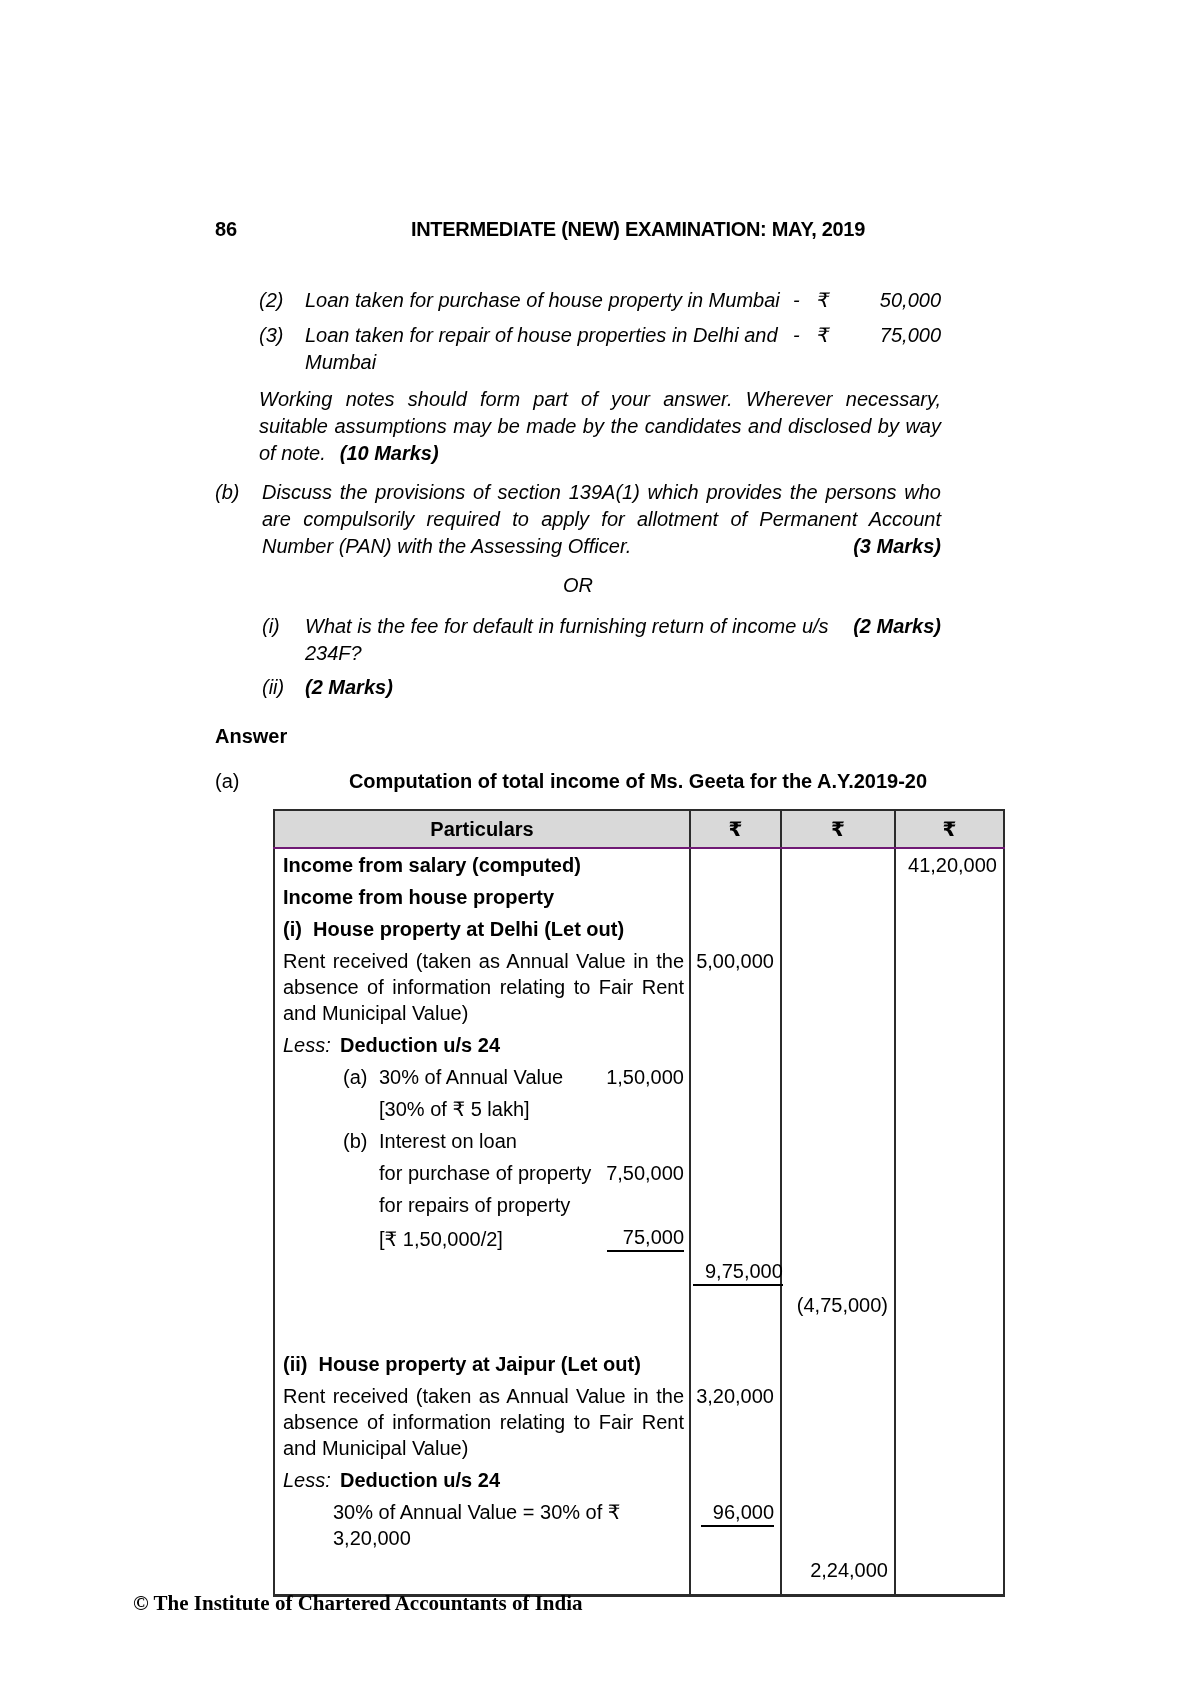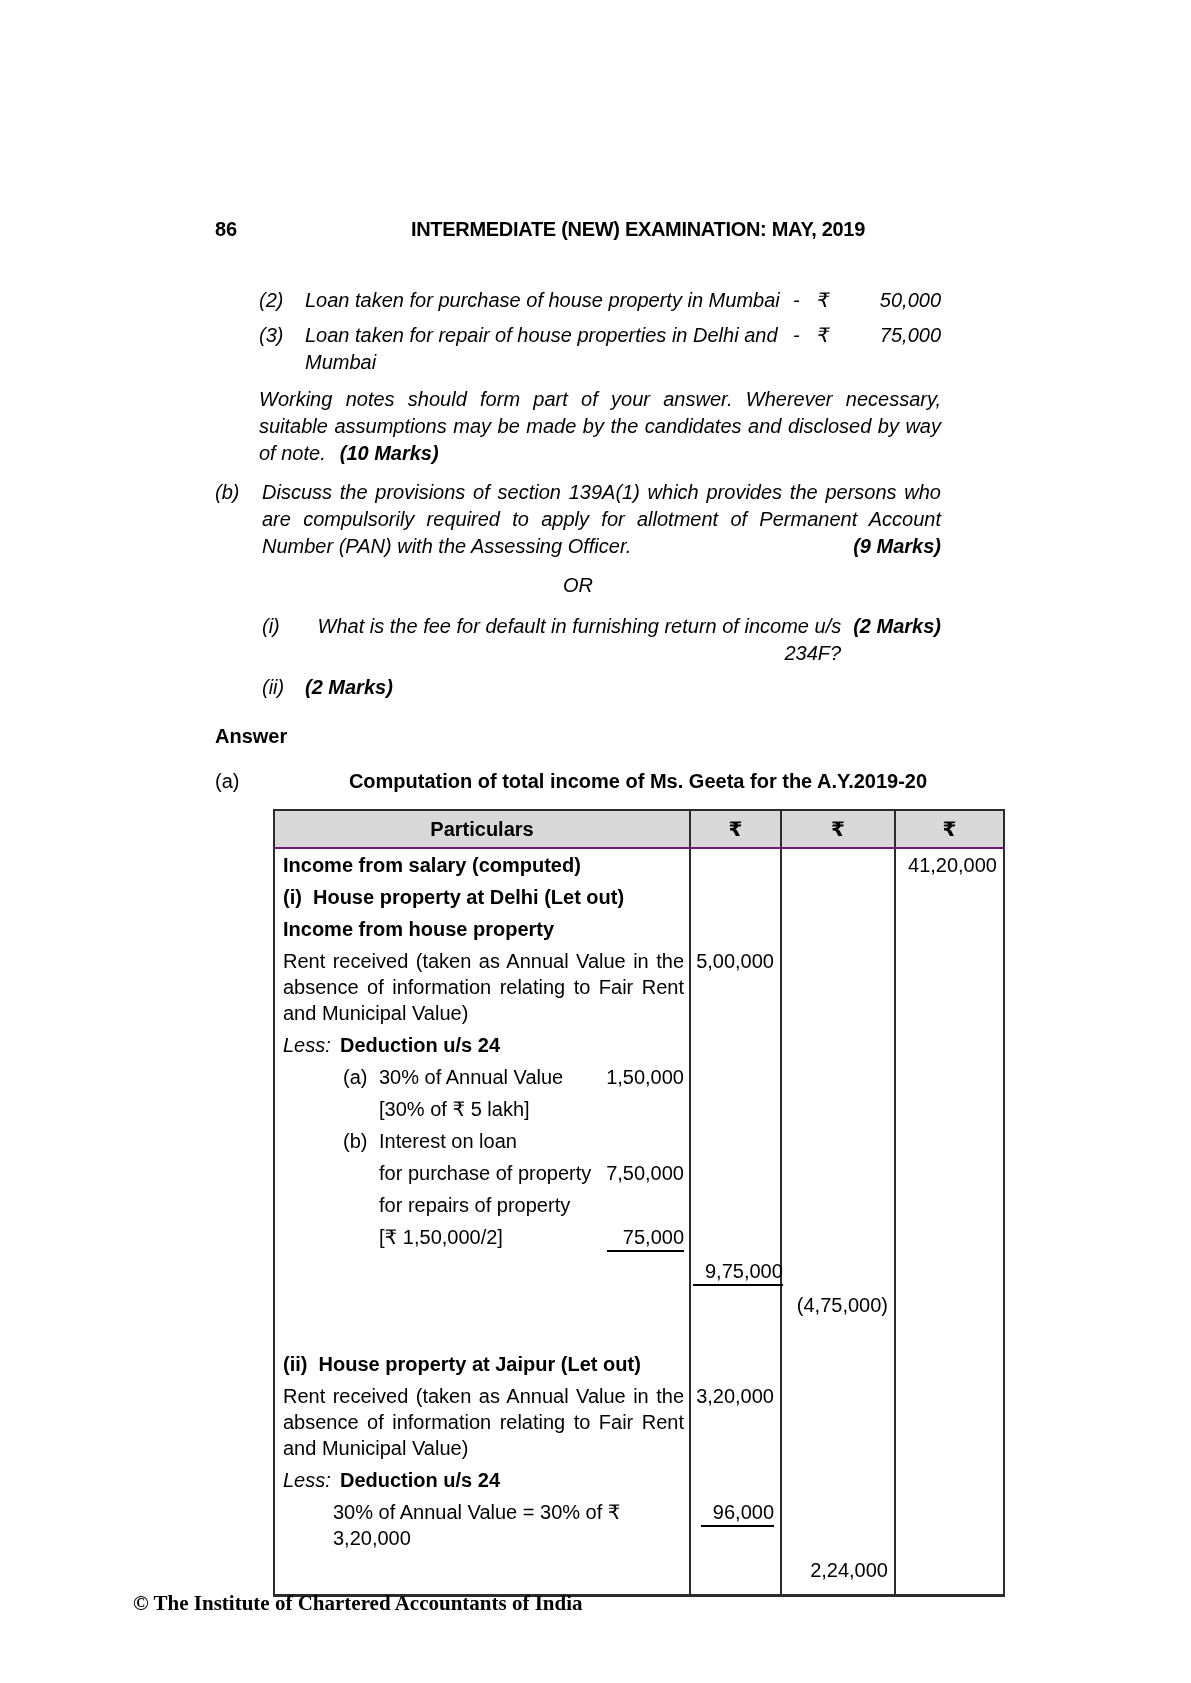--- a/index.html
+++ b/index.html
@@ -28,21 +28,21 @@
   .q-part{display:flex;margin:0 0 4px 0;}
   .q-part .lbl{width:47px;flex:none;}
   .q-part .bodywrap{flex:1;position:relative;}
   .q-part .bodywrap p{margin:0;text-align:justify;}
   .q-part .marks{position:absolute;right:0;bottom:0;}
   .or{text-align:center;margin:12px 0 14px 0;}
   .alt-item{display:flex;margin:0 0 7px 47px;}
   .alt-item .lbl{width:43px;flex:none;}
   .alt-item .bodywrap{flex:1;position:relative;}
   .alt-item .bodywrap p{margin:0;text-align:justify;}
-  .alt-item .single{flex:1;text-align:right;}
+  .alt-item .single{flex:1;}
   .alt-item .marks.inline{margin-left:12px;}
 
   
   .answer-label{font-weight:bold;margin:22px 0 18px 0;font-style:normal;}
   .answer-a{position:relative;margin-bottom:14px;}
   .part-label{position:absolute;left:0;top:0;}
   .tbl-title{font-weight:bold;text-align:center;margin-left:58px;width:730px;}
 
   
   table.comp{border-collapse:collapse;table-layout:fixed;margin-left:58px;
@@ -52,21 +52,21 @@
   table.comp col.c-m2{width:114px;}
   table.comp col.c-m3{width:109px;}
   table.comp th{background:#d9d9d9;border-bottom:2px solid #701a75;
                 font-weight:bold;text-align:center;padding:4px 2px;height:28px;}
   table.comp th+th, table.comp td+td{border-left:2px solid #2b2b2b;}
   table.comp td{vertical-align:top;padding:3px 5px 3px 8px;line-height:26px;}
   table.comp td.money{text-align:right;padding:3px 6px 3px 2px;}
   tr.gap td{padding-top:30px;}
   tr.endpad td{padding-bottom:10px;}
 
-  .prow{display:flex;align-items:flex-start;}
+  .prow{display:flex;align-items:flex-end;}
   .prow.j{display:block;text-align:justify;}
   .prow.b{font-weight:bold;}
   .less-label{font-style:italic;width:57px;flex:none;}
   .prow.less .ptext{font-weight:bold;}
   .prow.sa{padding-left:60px;}
   .prow.sa .sublabel{width:36px;flex:none;}
   .prow.sb{padding-left:96px;}
   .prow.sc{padding-left:50px;}
   .fill{flex:1;}
   .u{border-bottom:2px solid #000;}
@@ -106,21 +106,21 @@
         <span class="rup">₹</span>
         <span class="amt">75,000</span>
       </div>
 
       <div class="wn"><span>Working notes should form part of your answer. Wherever necessary, suitable assumptions may be made by the candidates and disclosed by way of note.</span><span class="marks">(10 Marks)</span></div>
 
       <div class="q-part">
         <span class="lbl">(b)</span>
         <span class="bodywrap">
           <p>Discuss the provisions of section 139A(1) which provides the persons who are compulsorily required to apply for allotment of Permanent Account Number (PAN) with the Assessing Officer.</p>
-          <span class="marks">(9 Marks)</span>
+          <span class="marks">(3 Marks)</span>
         </span>
       </div>
 
       <div class="or">OR</div>
 
       <div class="alt-item">
         <span class="lbl">(i)</span>
         <span class="single">What is the fee for default in furnishing return of income u/s 234F?</span>
         <span class="marks inline">(2 Marks)</span>
       </div>
@@ -162,31 +162,31 @@
                 <span class="ptext">Income from salary (computed)</span>
               </div>
             </td>
             <td class="money"></td>
             <td class="money"></td>
             <td class="money"><span>41,20,000</span></td>
           </tr>
           <tr>
             <td>
               <div class="prow b">
+                <span class="ptext">Income from house property</span>
+              </div>
+            </td>
+            <td class="money"></td>
+            <td class="money"></td>
+            <td class="money"></td>
+          </tr>
+          <tr>
+            <td>
+              <div class="prow b">
                 <span class="ptext">(i)&nbsp;&nbsp;House property at Delhi (Let out)</span>
-              </div>
-            </td>
-            <td class="money"></td>
-            <td class="money"></td>
-            <td class="money"></td>
-          </tr>
-          <tr>
-            <td>
-              <div class="prow b">
-                <span class="ptext">Income from house property</span>
               </div>
             </td>
             <td class="money"></td>
             <td class="money"></td>
             <td class="money"></td>
           </tr>
           <tr>
             <td>
               <div class="prow j"><span class="ptext">Rent received (taken as Annual Value in the absence of information relating to Fair Rent and Municipal Value)</span></div>
             </td>

